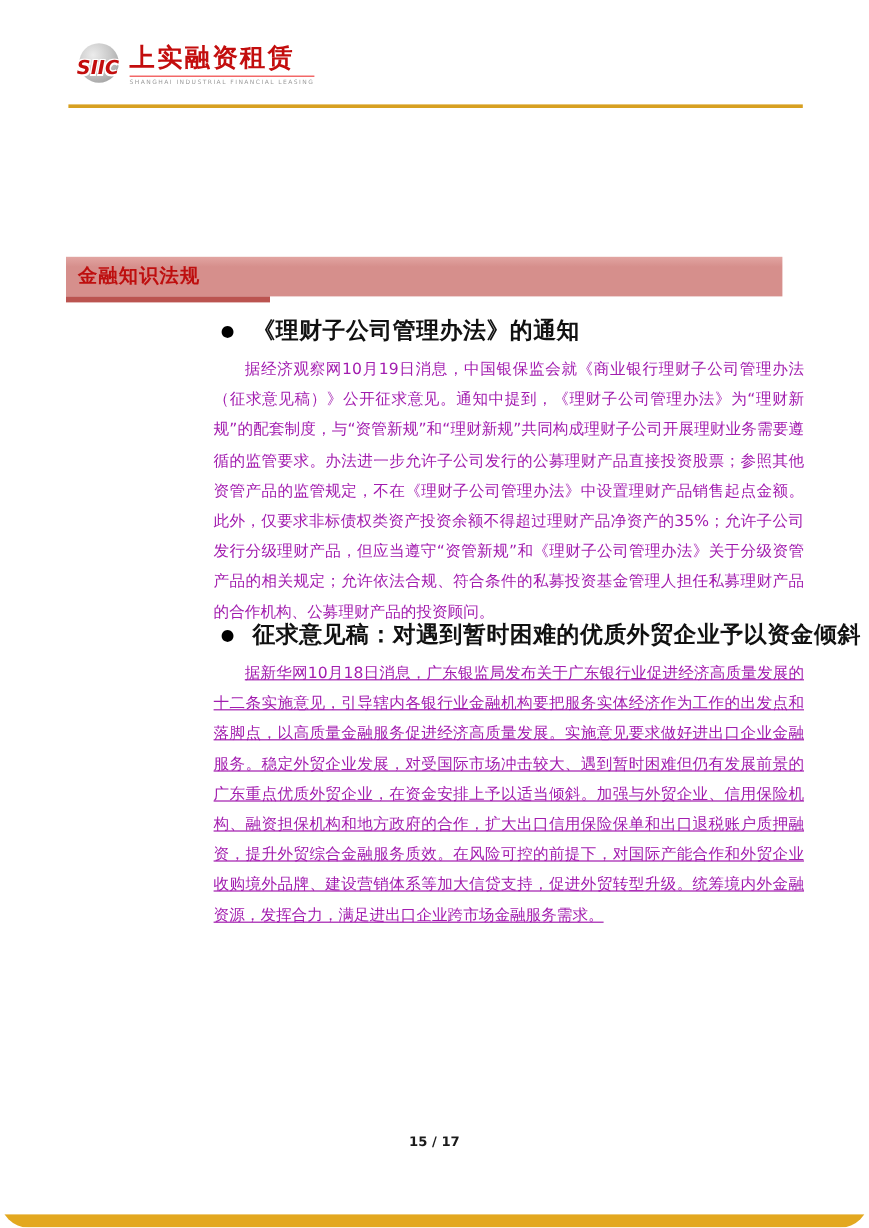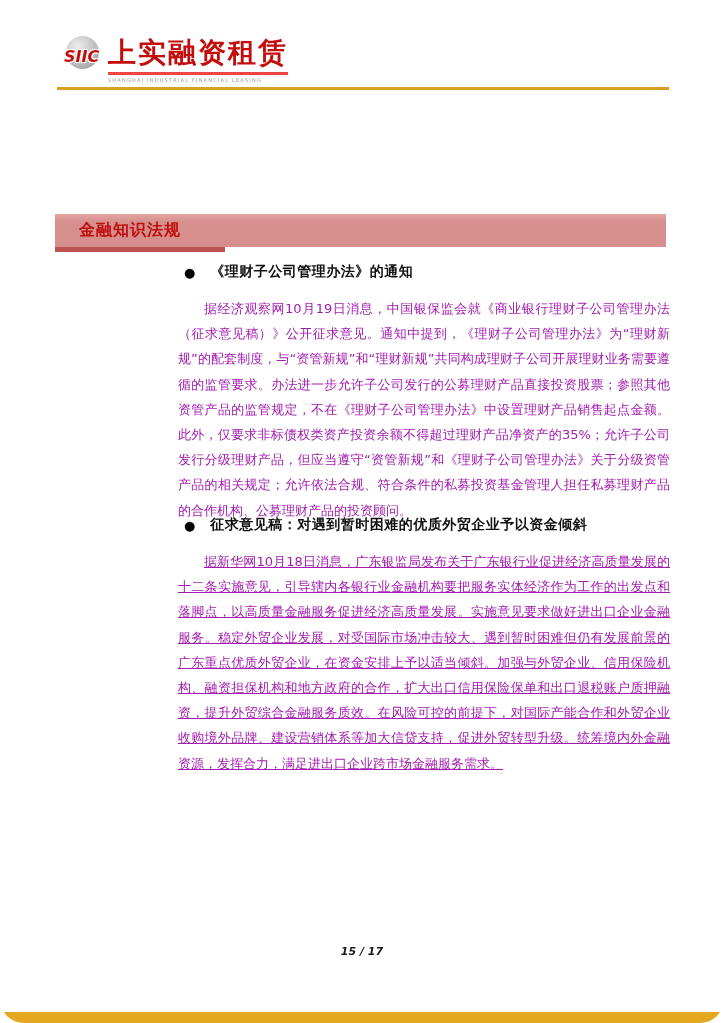--- a/index.html
+++ b/index.html
@@ -22,69 +22,69 @@
   }
   .siic-text{
     position:absolute;left:0;bottom:3px;
     font-size:16px;font-weight:bold;font-style:italic;
     color:#c30d0d;letter-spacing:0px;
     text-shadow:-1px -1px 0 #fff,1px -1px 0 #fff,-1px 1px 0 #fff,1px 1px 0 #fff;
     white-space:nowrap;
   }
   .logo-text{display:flex;flex-direction:column;}
   .company-cn{
-    font-size:28px;font-weight:bold;color:#c30d0d;letter-spacing:2px;
-    border-bottom:3px solid #ef4444;padding-bottom:2px;line-height:1.2;
+    font-size:21px;font-weight:bold;color:#c30d0d;letter-spacing:2px;
+    border-bottom:1px solid #ef4444;padding-bottom:2px;line-height:1.2;
   }
   .company-en{
     font-size:5px;color:#9a9a9a;letter-spacing:1.2px;margin-top:2px;white-space:nowrap;
   }
   .gold-rule{
     position:absolute;top:87px;left:57px;width:612px;height:3px;
     background:#d7a021;
   }
   
   .intro{
     position:absolute;top:91px;left:178px;width:491px;margin:0;
     font-size:13px;line-height:25.3px;color:#3a3a3a;
     text-align:justify;
   }
   
   .section-banner{
     position:absolute;top:214px;left:55px;width:587px;height:33px;
     background:linear-gradient(#e2a5a2, #d68f8c 25%);
-    display:flex;align-items:center;padding-left:24px;
+    display:flex;align-items:center;padding-left:10px;
   }
   .section-banner .title{
     font-size:16px;font-weight:bold;color:#be0f0f;letter-spacing:1px;
   }
   .banner-shadow{
     position:absolute;top:247px;left:55px;width:170px;height:5px;
     background:#bb5450;
   }
   
   .article-heading{
     position:absolute;left:184px;display:flex;align-items:center;
     font-weight:bold;color:#111111;
   }
   .article-heading .bullet{font-size:13px;margin-right:15px;color:#000;}
-  .article-heading .heading-text{font-size:14px;letter-spacing:0.5px;}
+  .article-heading .heading-text{font-size:19px;letter-spacing:0.5px;}
   .h1{top:263px;}
   .h2{top:516px;}
   .article-body{
     position:absolute;left:178px;width:492px;margin:0;
     font-size:13px;line-height:25.2px;color:#a21caf;
     text-align:justify;text-indent:2em;
   }
   .b1{top:296px;}
   .b2{top:549px;text-decoration:underline;}
   
   .page-number{
     position:absolute;top:945px;left:0;width:100%;
-    text-align:center;font-size:11px;font-weight:bold;color:#1a1a1a;font-style:italic;
+    text-align:center;font-size:11px;font-weight:bold;color:#1a1a1a;
   }
   .footer-bar{
     position:absolute;bottom:0;left:0;width:724px;height:11px;
     background:#e3a81f;
   }
 </style>
 </head>
 <body>
 
 <div class="page">

